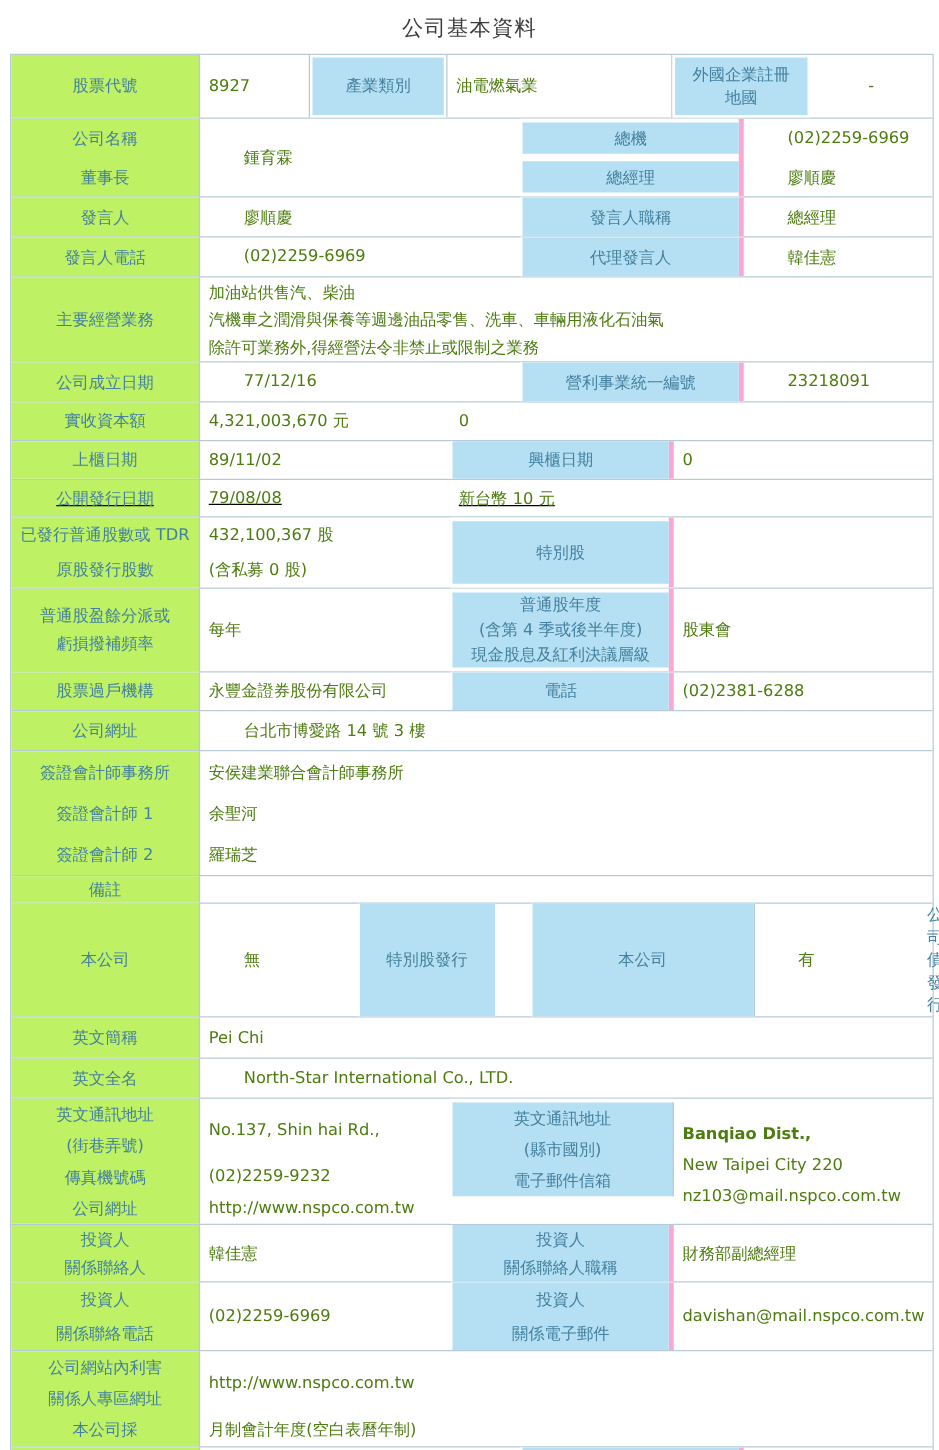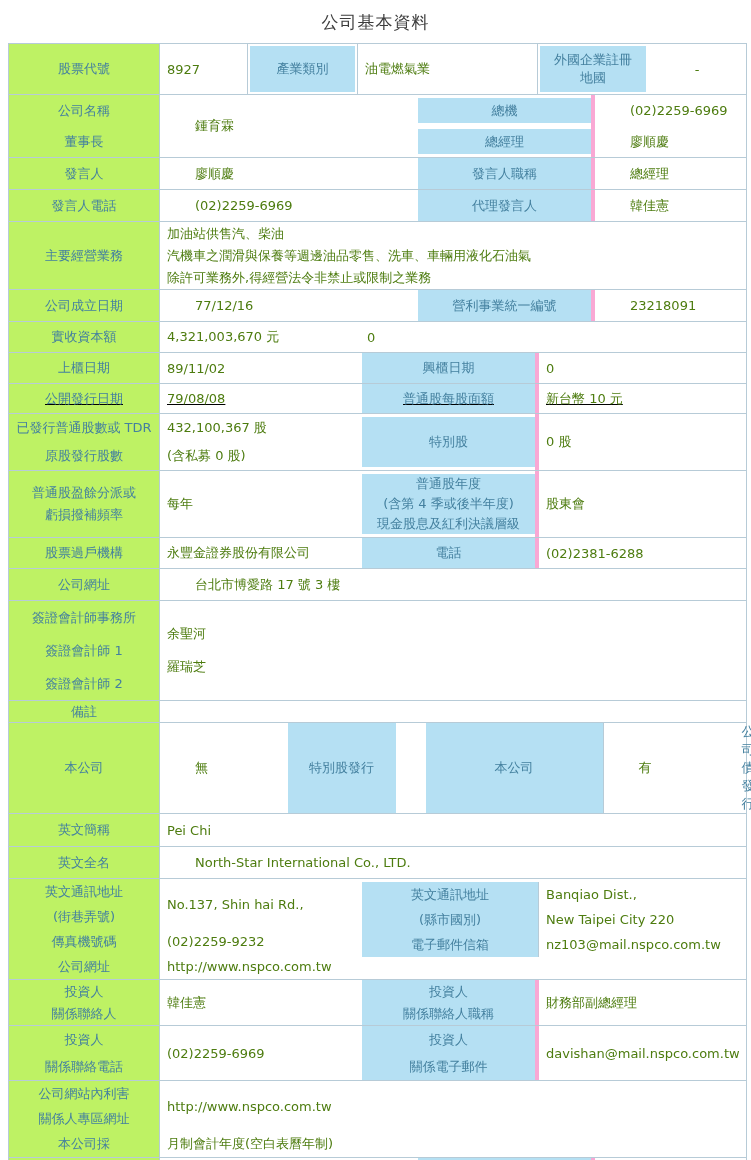--- a/index.html
+++ b/index.html
@@ -124,39 +124,35 @@
     <div class="valc c2">89/11/02</div>
     <div class="cell c3">
       <div class="blue">興櫃日期</div>
     </div>
     <div class="valc c4">0</div>
   </div>
 
   <div class="row h29">
     <div class="lblc c1">公開發行日期</div>
     <div class="valc c2">79/08/08</div>
-    <div class="cell c3">
-      <div class="blue">普通股每股面額</div>
-    </div>
     <div class="valc c4">新台幣 10 元</div>
   </div>
 
   <div class="row h56">
     <div class="lblc c1">
       <span class="lbl-ln ln28">已發行普通股數或 TDR</span>
       <span class="lbl-ln ln28">原股發行股數</span>
     </div>
     <div class="valc c2">
       <span class="val-ln ln28">432,100,367 股</span>
       <span class="val-ln ln28">(含私募 0 股)</span>
     </div>
     <div class="cell c3">
       <div class="blue pad">特別股</div>
     </div>
-    <div class="valc c4">0 股</div>
   </div>
 
   <div class="row h66">
     <div class="lblc c1">
       <span class="lbl-ln ln22">普通股盈餘分派或</span>
       <span class="lbl-ln ln22">虧損撥補頻率</span>
     </div>
     <div class="valc c2">每年</div>
     <div class="cell c3">
       <div class="blue pad">
@@ -172,30 +168,31 @@
     <div class="lblc c1">股票過戶機構</div>
     <div class="valc c2">永豐金證券股份有限公司</div>
     <div class="cell c3">
       <div class="blue">電話</div>
     </div>
     <div class="valc c4">(02)2381-6288</div>
   </div>
 
   <div class="row h31">
     <div class="lblc c1">公司網址</div>
-    <div class="valc c4">台北市博愛路 17 號 3 樓</div>
+    <div class="valc c4">台北市博愛路 14 號 3 樓</div>
   </div>
 
   <div class="row h98">
     <div class="lblc c1">
       <span class="lbl-ln ln33">簽證會計師事務所</span>
       <span class="lbl-ln ln33">簽證會計師 1</span>
       <span class="lbl-ln ln33">簽證會計師 2</span>
     </div>
     <div class="valc c4">
+      <span class="val-ln ln33">安侯建業聯合會計師事務所</span>
       <span class="val-ln ln33">余聖河</span>
       <span class="val-ln ln33">羅瑞芝</span>
     </div>
   </div>
 
   <div class="row h21">
     <div class="lblc c1">備註</div>
     <div class="valc c4"></div>
   </div>
 
@@ -237,21 +234,21 @@
       <span class="val-ln ln25">http://www.nspco.com.tw</span>
     </div>
     <div class="cell" style="width:179px;">
       <div class="blue bb">
         <span class="lbl-ln ln25">英文通訊地址</span>
         <span class="lbl-ln ln25">(縣市國別)</span>
         <span class="lbl-ln ln25">電子郵件信箱</span>
       </div>
     </div>
     <div class="valc c4" style="justify-content:flex-start;">
-      <span class="val-ln ln25" style="margin-top:3px;">Banqiao Dist.,</span>
+      <span class="val-ln ln25" style="margin-top:16px;font-weight:bold;">Banqiao Dist.,</span>
       <span class="val-ln ln25">New Taipei City 220</span>
       <span class="val-ln ln25">nz103@mail.nspco.com.tw</span>
     </div>
   </div>
 
   <div class="row h45">
     <div class="lblc c1">
       <span class="lbl-ln ln22">投資人</span>
       <span class="lbl-ln ln22">關係聯絡人</span>
     </div>

